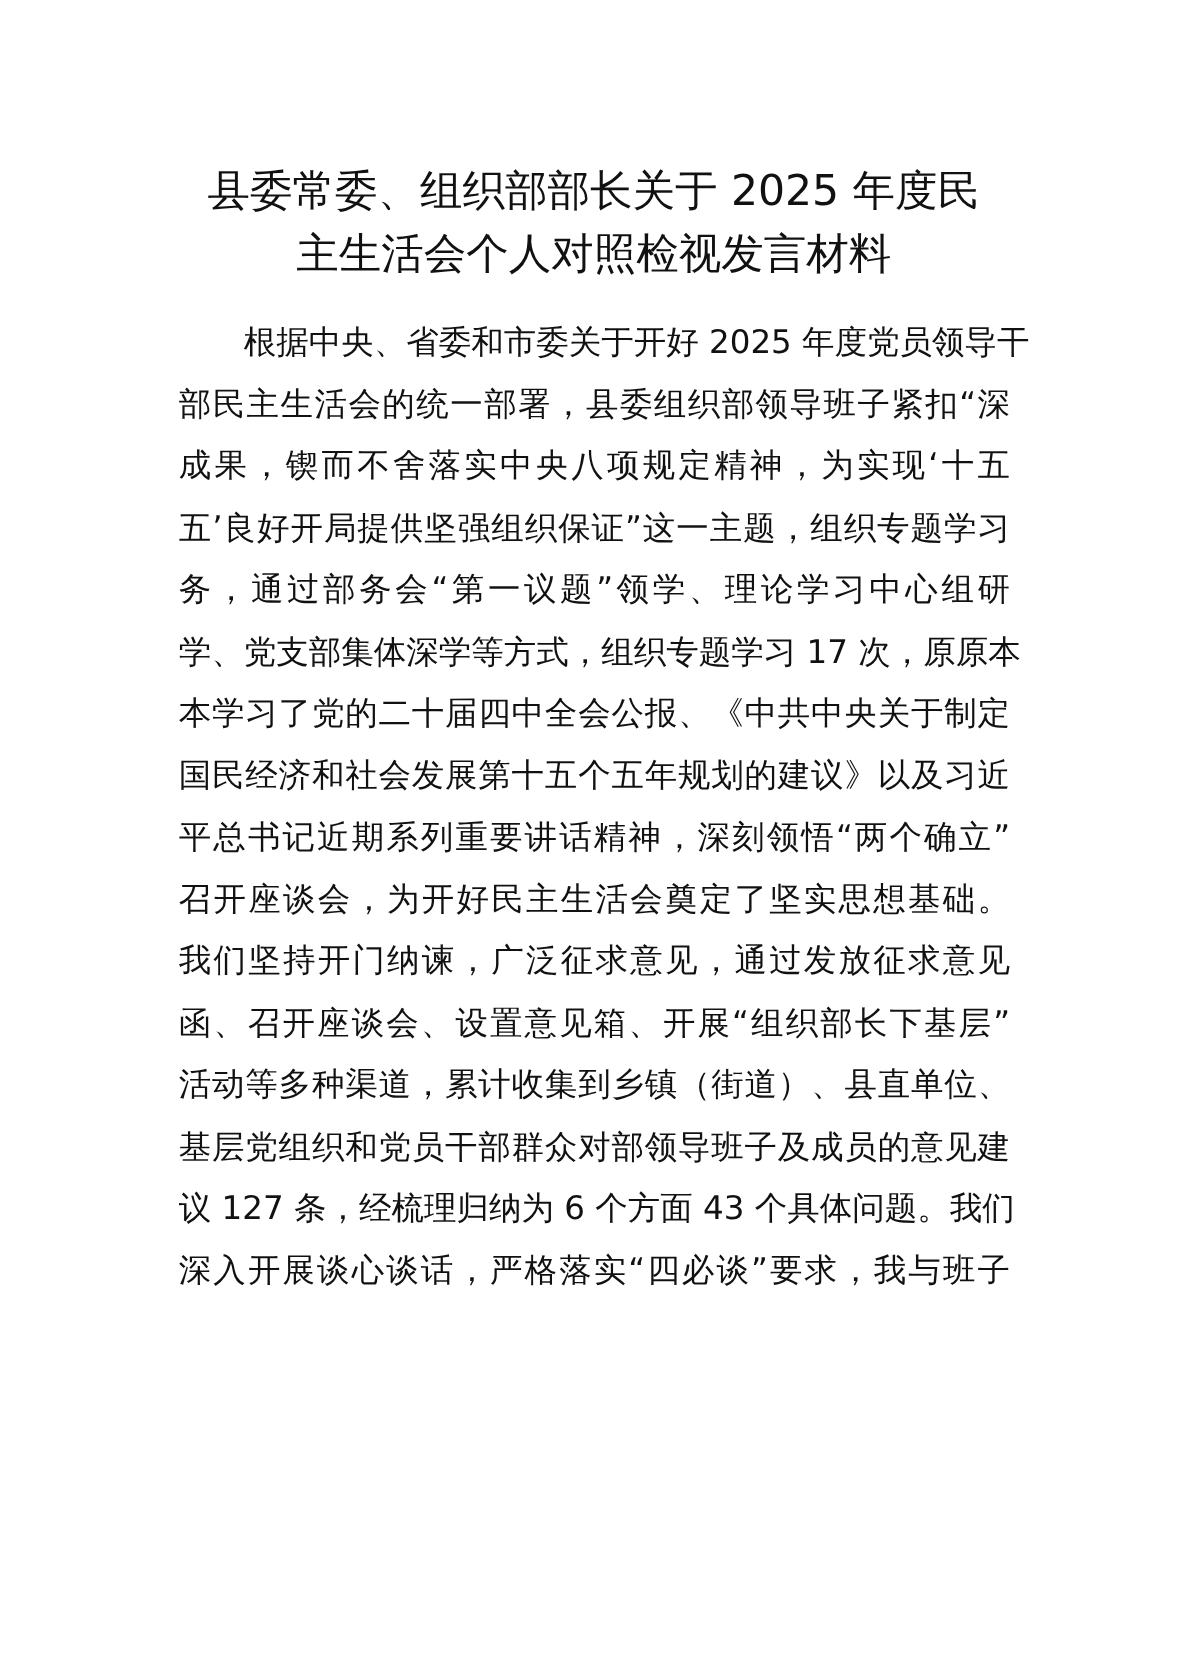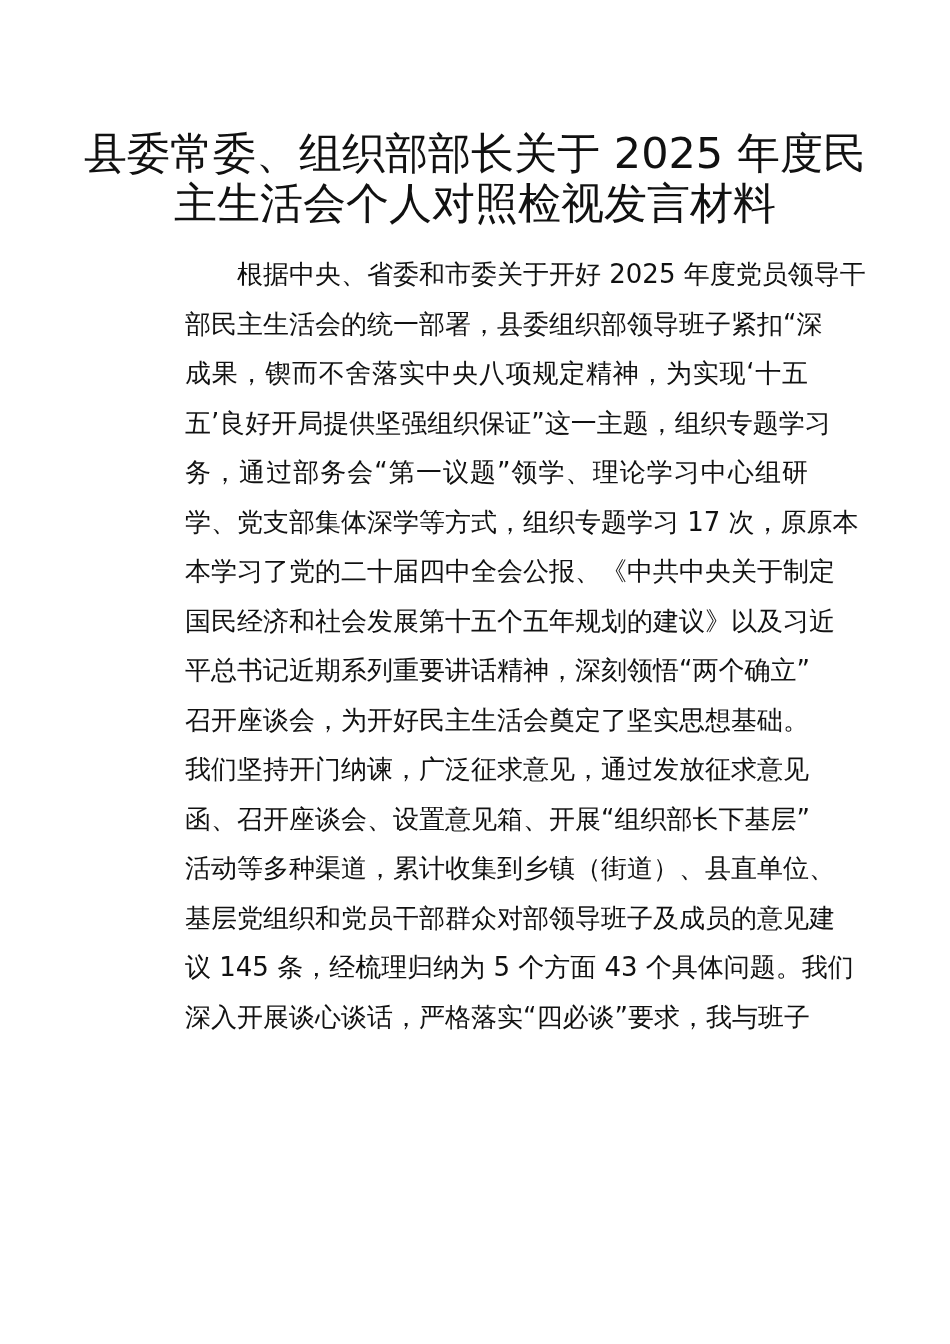--- a/index.html
+++ b/index.html
@@ -1,22 +1,22 @@
 <!DOCTYPE html>
 <html><head>
 <meta charset="utf-8">
 <style>
   html, body { margin: 0; padding: 0; background: #ffffff; }
   body { width: 950px; height: 1344px; overflow: hidden; position: relative;
          font-family: "DejaVu Sans", "Liberation Sans", sans-serif; color: #111111; }
   .page { position: absolute; left: 0; top: 0; width: 950px; height: 1344px; background: #ffffff; }
   .title { position: absolute; left: 0; top: 128px; width: 950px; text-align: center; }
-  .title-line { display: block; font-size: 43px; line-height: 50px; height: 50px; white-space: nowrap; letter-spacing: 0px; }
+  .title-line { display: block; font-size: 34px; line-height: 50px; height: 50px; white-space: nowrap; letter-spacing: 0px; }
   .body { position: absolute; left: 143px; top: 250px; width: 665px; }
-  .line { display: block; font-size: 26px; line-height: 49.5px; height: 49.5px; white-space: nowrap; text-align: justify; text-align-last: justify; margin-left: 42px; }
+  .line { display: block; font-size: 26px; line-height: 49.5px; height: 49.5px; white-space: nowrap; text-align: justify; text-align-last: justify; }
   .line.indent { padding-left: 52px; }
 </style>
 </head>
 <body>
 
 <div class="page">
   <div class="title">
     <span class="title-line">县委常委、组织部部长关于 2025 年度民</span>
     <span class="title-line">主生活会个人对照检视发言材料</span>
   </div>
@@ -29,16 +29,16 @@
     <span class="line">务，通过部务会“第一议题”领学、理论学习中心组研</span>
     <span class="line">学、党支部集体深学等方式，组织专题学习 17 次，原原本</span>
     <span class="line">本学习了党的二十届四中全会公报、《中共中央关于制定</span>
     <span class="line">国民经济和社会发展第十五个五年规划的建议》以及习近</span>
     <span class="line">平总书记近期系列重要讲话精神，深刻领悟“两个确立”</span>
     <span class="line">召开座谈会，为开好民主生活会奠定了坚实思想基础。</span>
     <span class="line">我们坚持开门纳谏，广泛征求意见，通过发放征求意见</span>
     <span class="line">函、召开座谈会、设置意见箱、开展“组织部长下基层”</span>
     <span class="line">活动等多种渠道，累计收集到乡镇（街道）、县直单位、</span>
     <span class="line">基层党组织和党员干部群众对部领导班子及成员的意见建</span>
-    <span class="line">议 145 条，经梳理归纳为 5 个方面 43 个具体问题。我们</span>
+    <span class="line">议 127 条，经梳理归纳为 6 个方面 43 个具体问题。我们</span>
     <span class="line">深入开展谈心谈话，严格落实“四必谈”要求，我与班子</span>
   </div>
 </div>
 
 </body></html>

